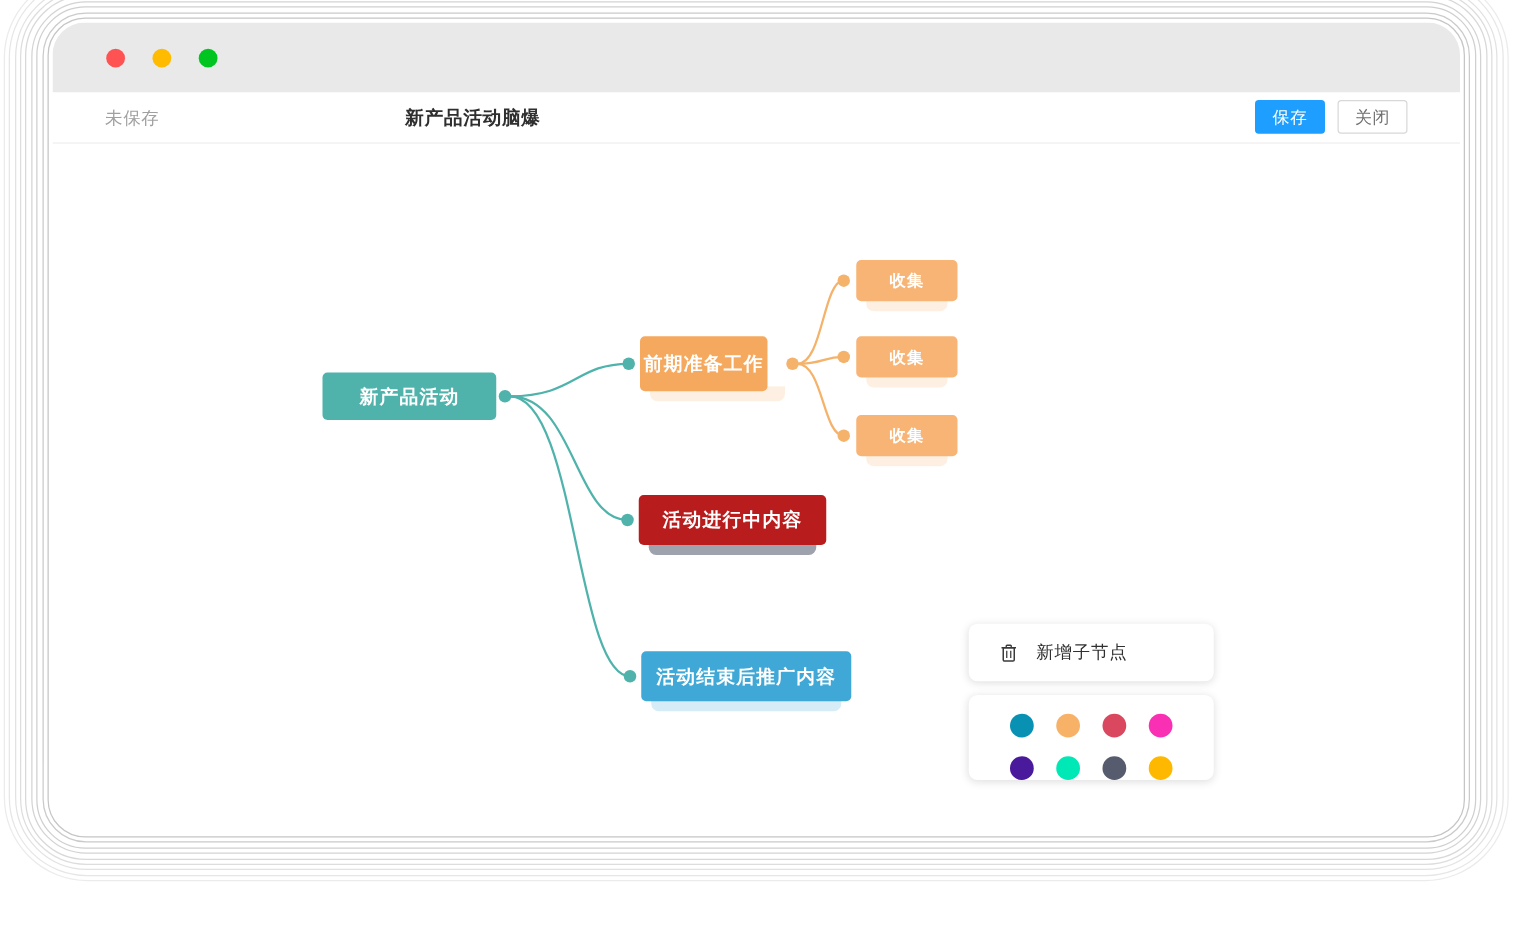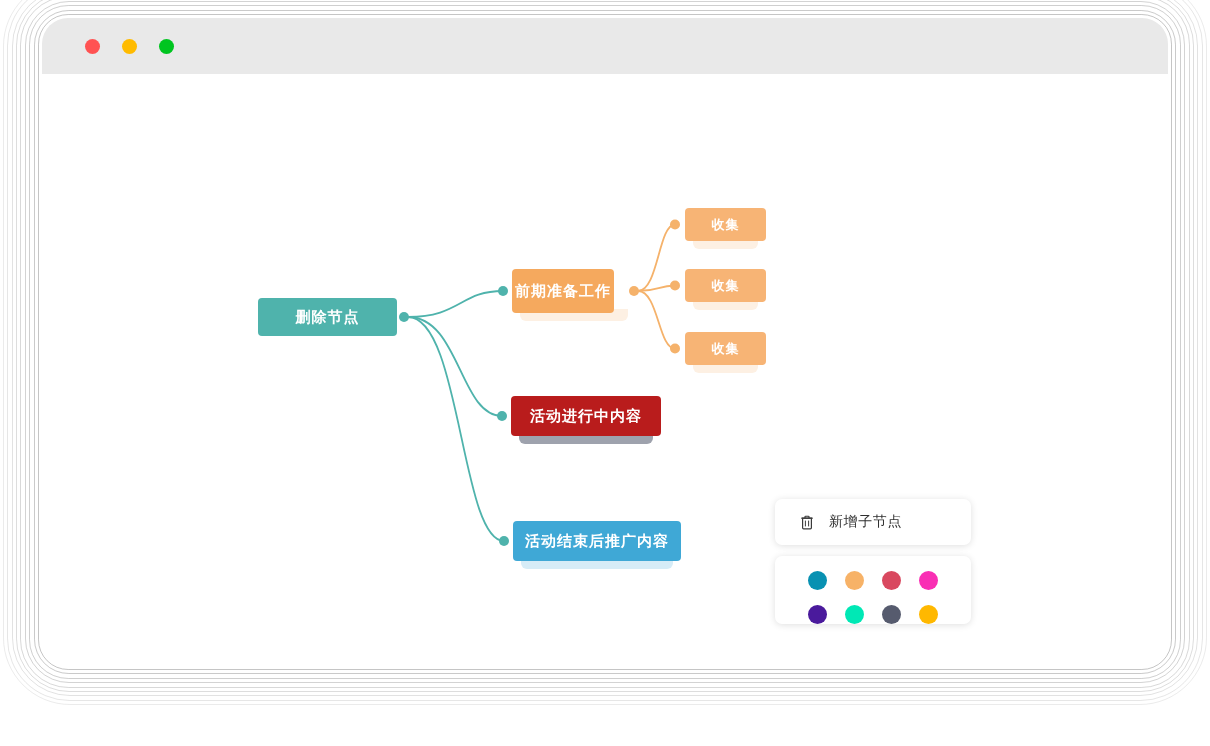--- a/index.html
+++ b/index.html
@@ -217,41 +217,47 @@
     </div>
 
   <div id="window">
 
     <div id="titlebar">
       <div class="dot red" style="background: rgb(255, 82, 82);"></div>
       <div class="dot yellow" style="background: rgb(255, 187, 0);"></div>
       <div class="dot green" style="background: rgb(0, 197, 32);"></div>
     </div>
 
+    <div id="toolbar">
+      <div id="unsaved-label">未保存</div>
+      <div id="doc-title">新产品活动脑爆</div>
+      <button id="btn-save" style="background: rgb(30, 159, 255);">保存</button>
+      <button id="btn-close">关闭</button>
+    </div>
 
     <div id="canvas">
       <svg id="edges" viewBox="0 0 1126 551" xmlns="http://www.w3.org/2000/svg">
           <circle cx="362" cy="202" r="5" fill="#4fb3ac"></circle>
           <path d="M366,202 C418.25,202 418.25,176 461,176" stroke="#4fb3ac" stroke-width="1.8" fill="none"></path>
           <circle cx="461" cy="176" r="5" fill="#4fb3ac"></circle>
           <circle cx="592" cy="176" r="5" fill="#f5b26b"></circle>
           <path d="M596,176 C616.35,176 616.35,109.5 633,109.5" stroke="#f5b26b" stroke-width="1.8" fill="none"></path>
           <circle cx="633" cy="109.5" r="5" fill="#f5b26b"></circle>
           <path d="M596,176 C616.35,176 616.35,170.5 633,170.5" stroke="#f5b26b" stroke-width="1.8" fill="none"></path>
           <circle cx="633" cy="170.5" r="5" fill="#f5b26b"></circle>
           <path d="M596,176 C616.35,176 616.35,233.5 633,233.5" stroke="#f5b26b" stroke-width="1.8" fill="none"></path>
           <circle cx="633" cy="233.5" r="5" fill="#f5b26b"></circle>
           <path d="M366,202 C417.7,202 417.7,301 460,301" stroke="#4fb3ac" stroke-width="1.8" fill="none"></path>
           <circle cx="460" cy="301" r="5" fill="#4fb3ac"></circle>
           <path d="M366,202 C418.8,202 418.8,426 462,426" stroke="#4fb3ac" stroke-width="1.8" fill="none"></path>
           <circle cx="462" cy="426" r="5" fill="#4fb3ac"></circle>
         </svg>
       <div id="nodes">
           <div class="node" style="left: 216px; top: 183px; width: 139px; height: 38px; background: rgb(79, 179, 172); font-size: 15px;">
-            <span>删除节点</span>
+            <span>新产品活动</span>
           </div>
           <div class="node-stack" style="left: 478px; top: 194px; width: 108px; height: 12px; background: rgb(253, 240, 227);"></div>
           <div class="node" style="left: 470px; top: 154px; width: 102px; height: 44px; background: rgb(245, 169, 94); font-size: 15px;">
             <span>前期准备工作</span>
           </div>
           <div class="node-stack" style="left: 651px; top: 122px; width: 65px; height: 12px; background: rgb(253, 240, 227);"></div>
           <div class="node" style="left: 643px; top: 93px; width: 81px; height: 33px; background: rgb(247, 180, 117); font-size: 13px;">
             <span>收集</span>
           </div>
           <div class="node-stack" style="left: 651px; top: 183px; width: 65px; height: 12px; background: rgb(253, 240, 227);"></div>

